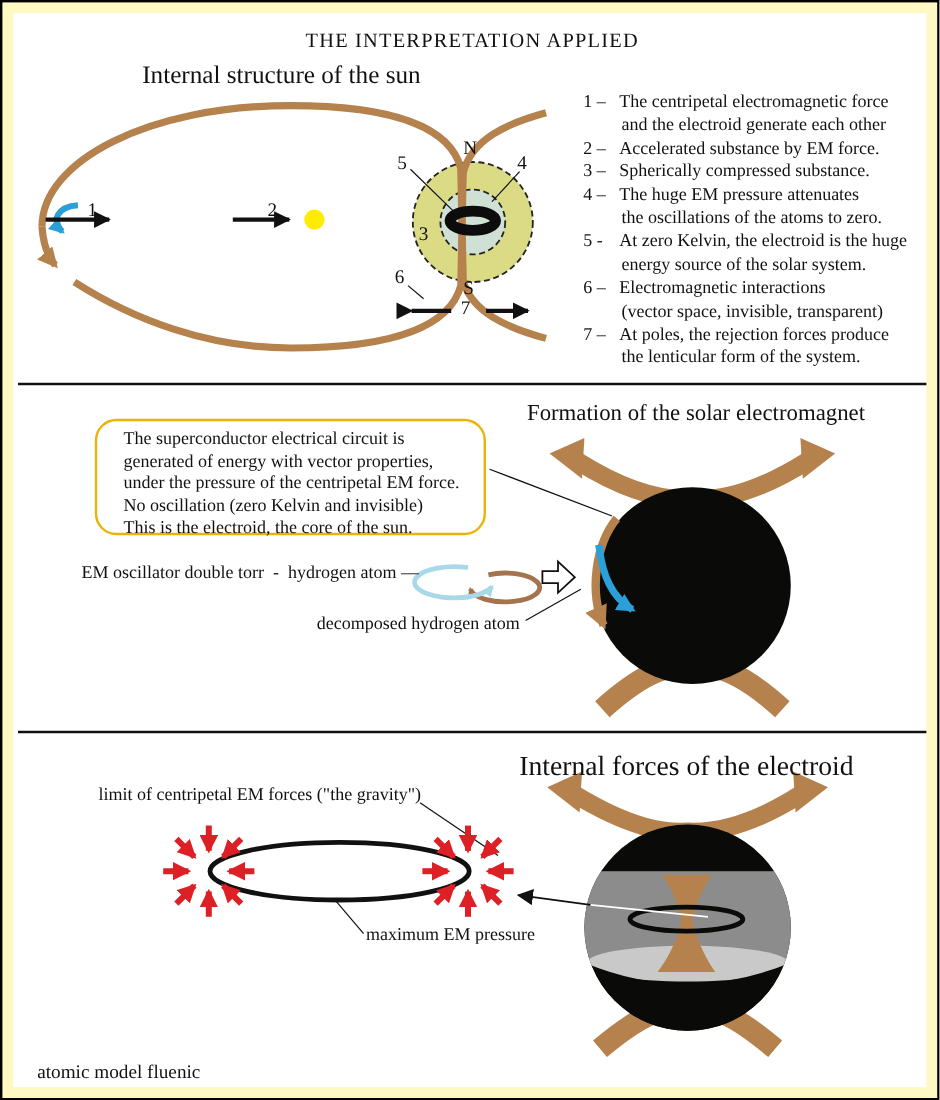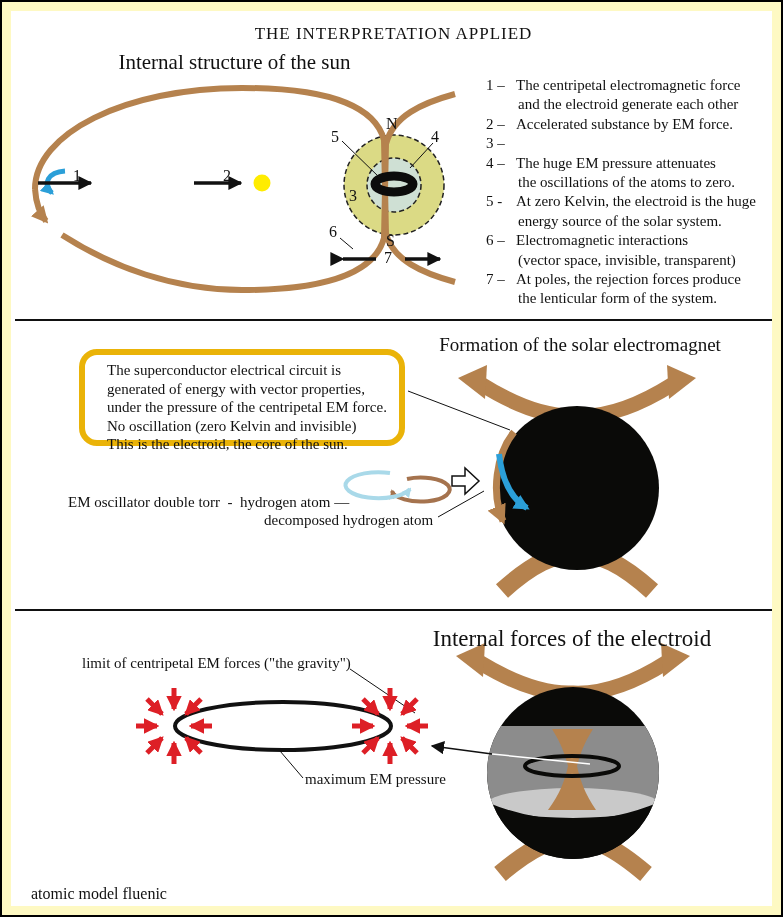--- a/index.html
+++ b/index.html
@@ -9,22 +9,22 @@
   .t{font-family:"Liberation Serif",serif;color:#111;line-height:1.25;}
   .ctr{text-align:center;}
   .bold{font-weight:normal;}
   svg.layer{position:absolute;left:0;top:0;}
   .list{position:absolute;left:484px;top:74px;width:296px;font-size:15px;line-height:19.4px;}
   .item{display:flex;}
   .mk{width:30px;flex:none;}
   .l1,.l2{display:block;}
   .l2:empty{display:none;}
   .l2{padding-left:2px;}
-  .callout{position:absolute;left:77px;top:347px;width:326px;height:97px;border:6px solid #eab308;border-radius:18px;box-sizing:border-box;padding:6px 8px 0 22px;font-size:15px;line-height:18.6px;background:#fff;}
-  .pre{white-space:pre;margin-top:24px;}
+  .callout{position:absolute;left:77px;top:347px;width:326px;height:97px;border:2px solid #eab308;border-radius:18px;box-sizing:border-box;padding:6px 8px 0 22px;font-size:15px;line-height:18.6px;background:#fff;}
+  .pre{white-space:pre;}
 </style>
 </head>
 <body>
 
 <div class="page">
   <div class="content"></div>
 
   <svg class="layer" width="783" height="917" viewBox="0 0 783 917">
     <defs>
       <marker id="mBlack" viewBox="0 0 10 10" refX="9" refY="5" markerWidth="4" markerHeight="4" orient="auto">
@@ -180,20 +180,23 @@
         </span>
       </div>
     <div class="item">
         <span class="mk">2 –</span>
         <span>
           <span class="l1">Accelerated substance by EM force.</span>
         </span>
       </div>
     <div class="item">
         <span class="mk">3 –</span>
+        <span>
+          <span class="l1">Spherically compressed substance.</span>
+        </span>
       </div>
     <div class="item">
         <span class="mk">4 –</span>
         <span>
           <span class="l1">The huge EM pressure attenuates</span>
           <span class="l2">the oscillations of the atoms to zero.</span>
         </span>
       </div>
     <div class="item">
         <span class="mk">5 -</span>

